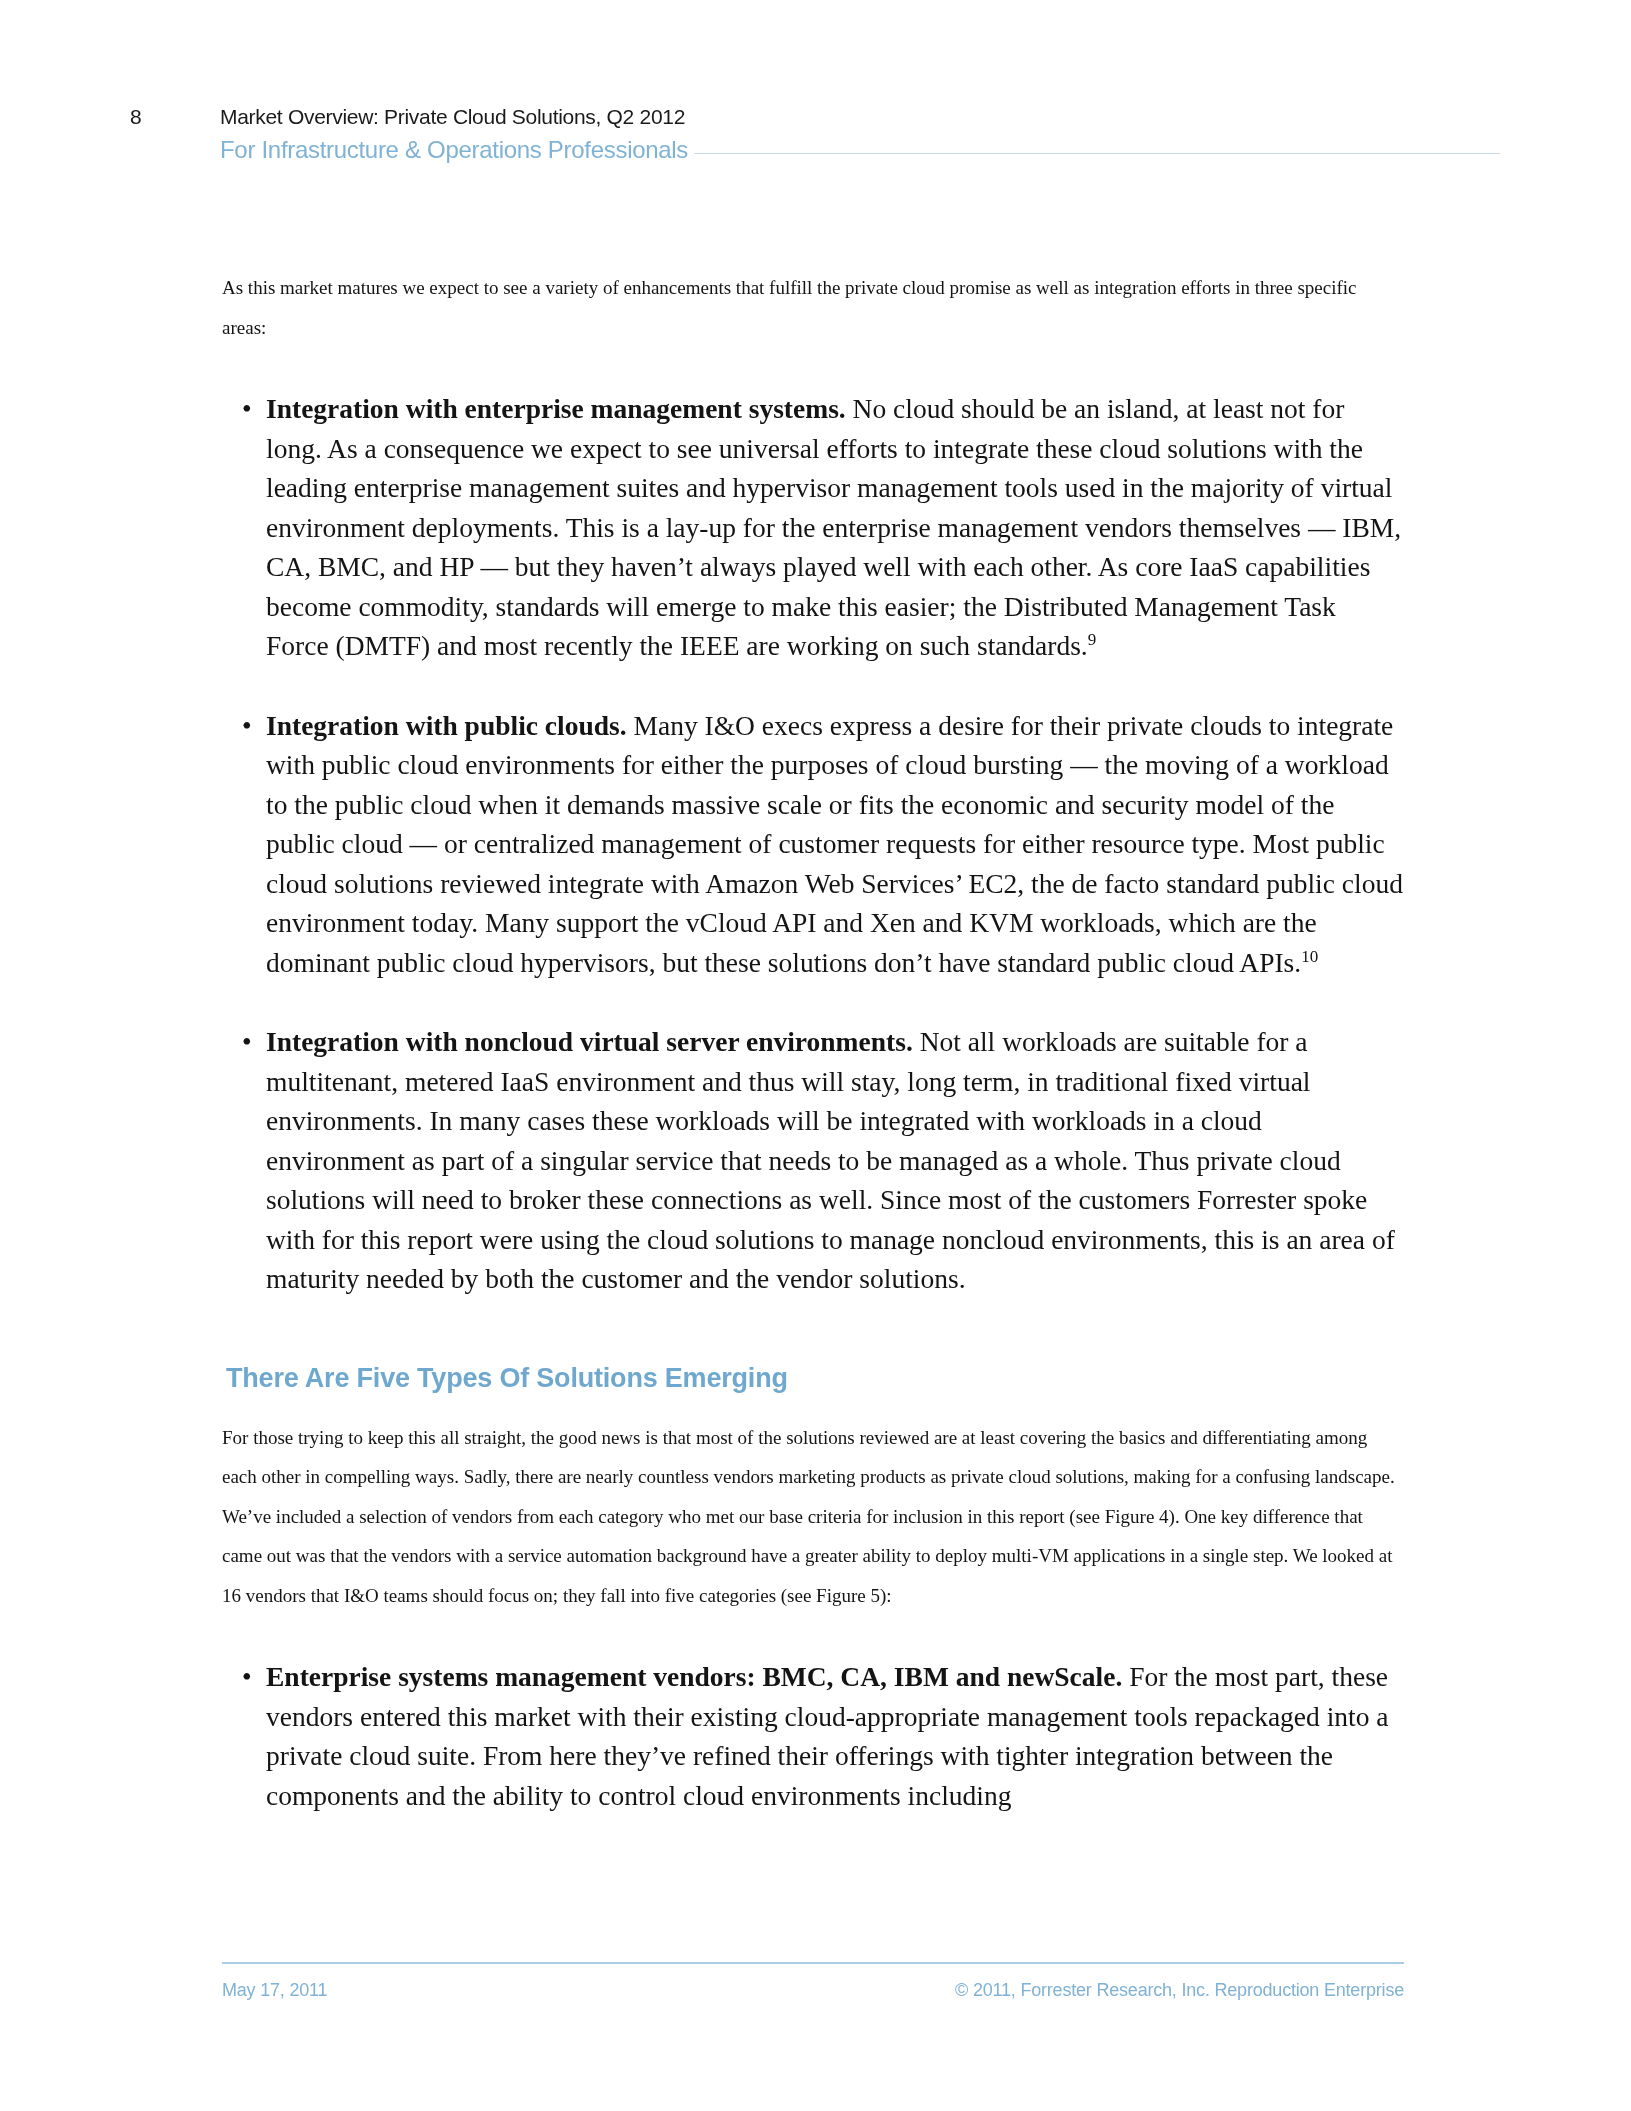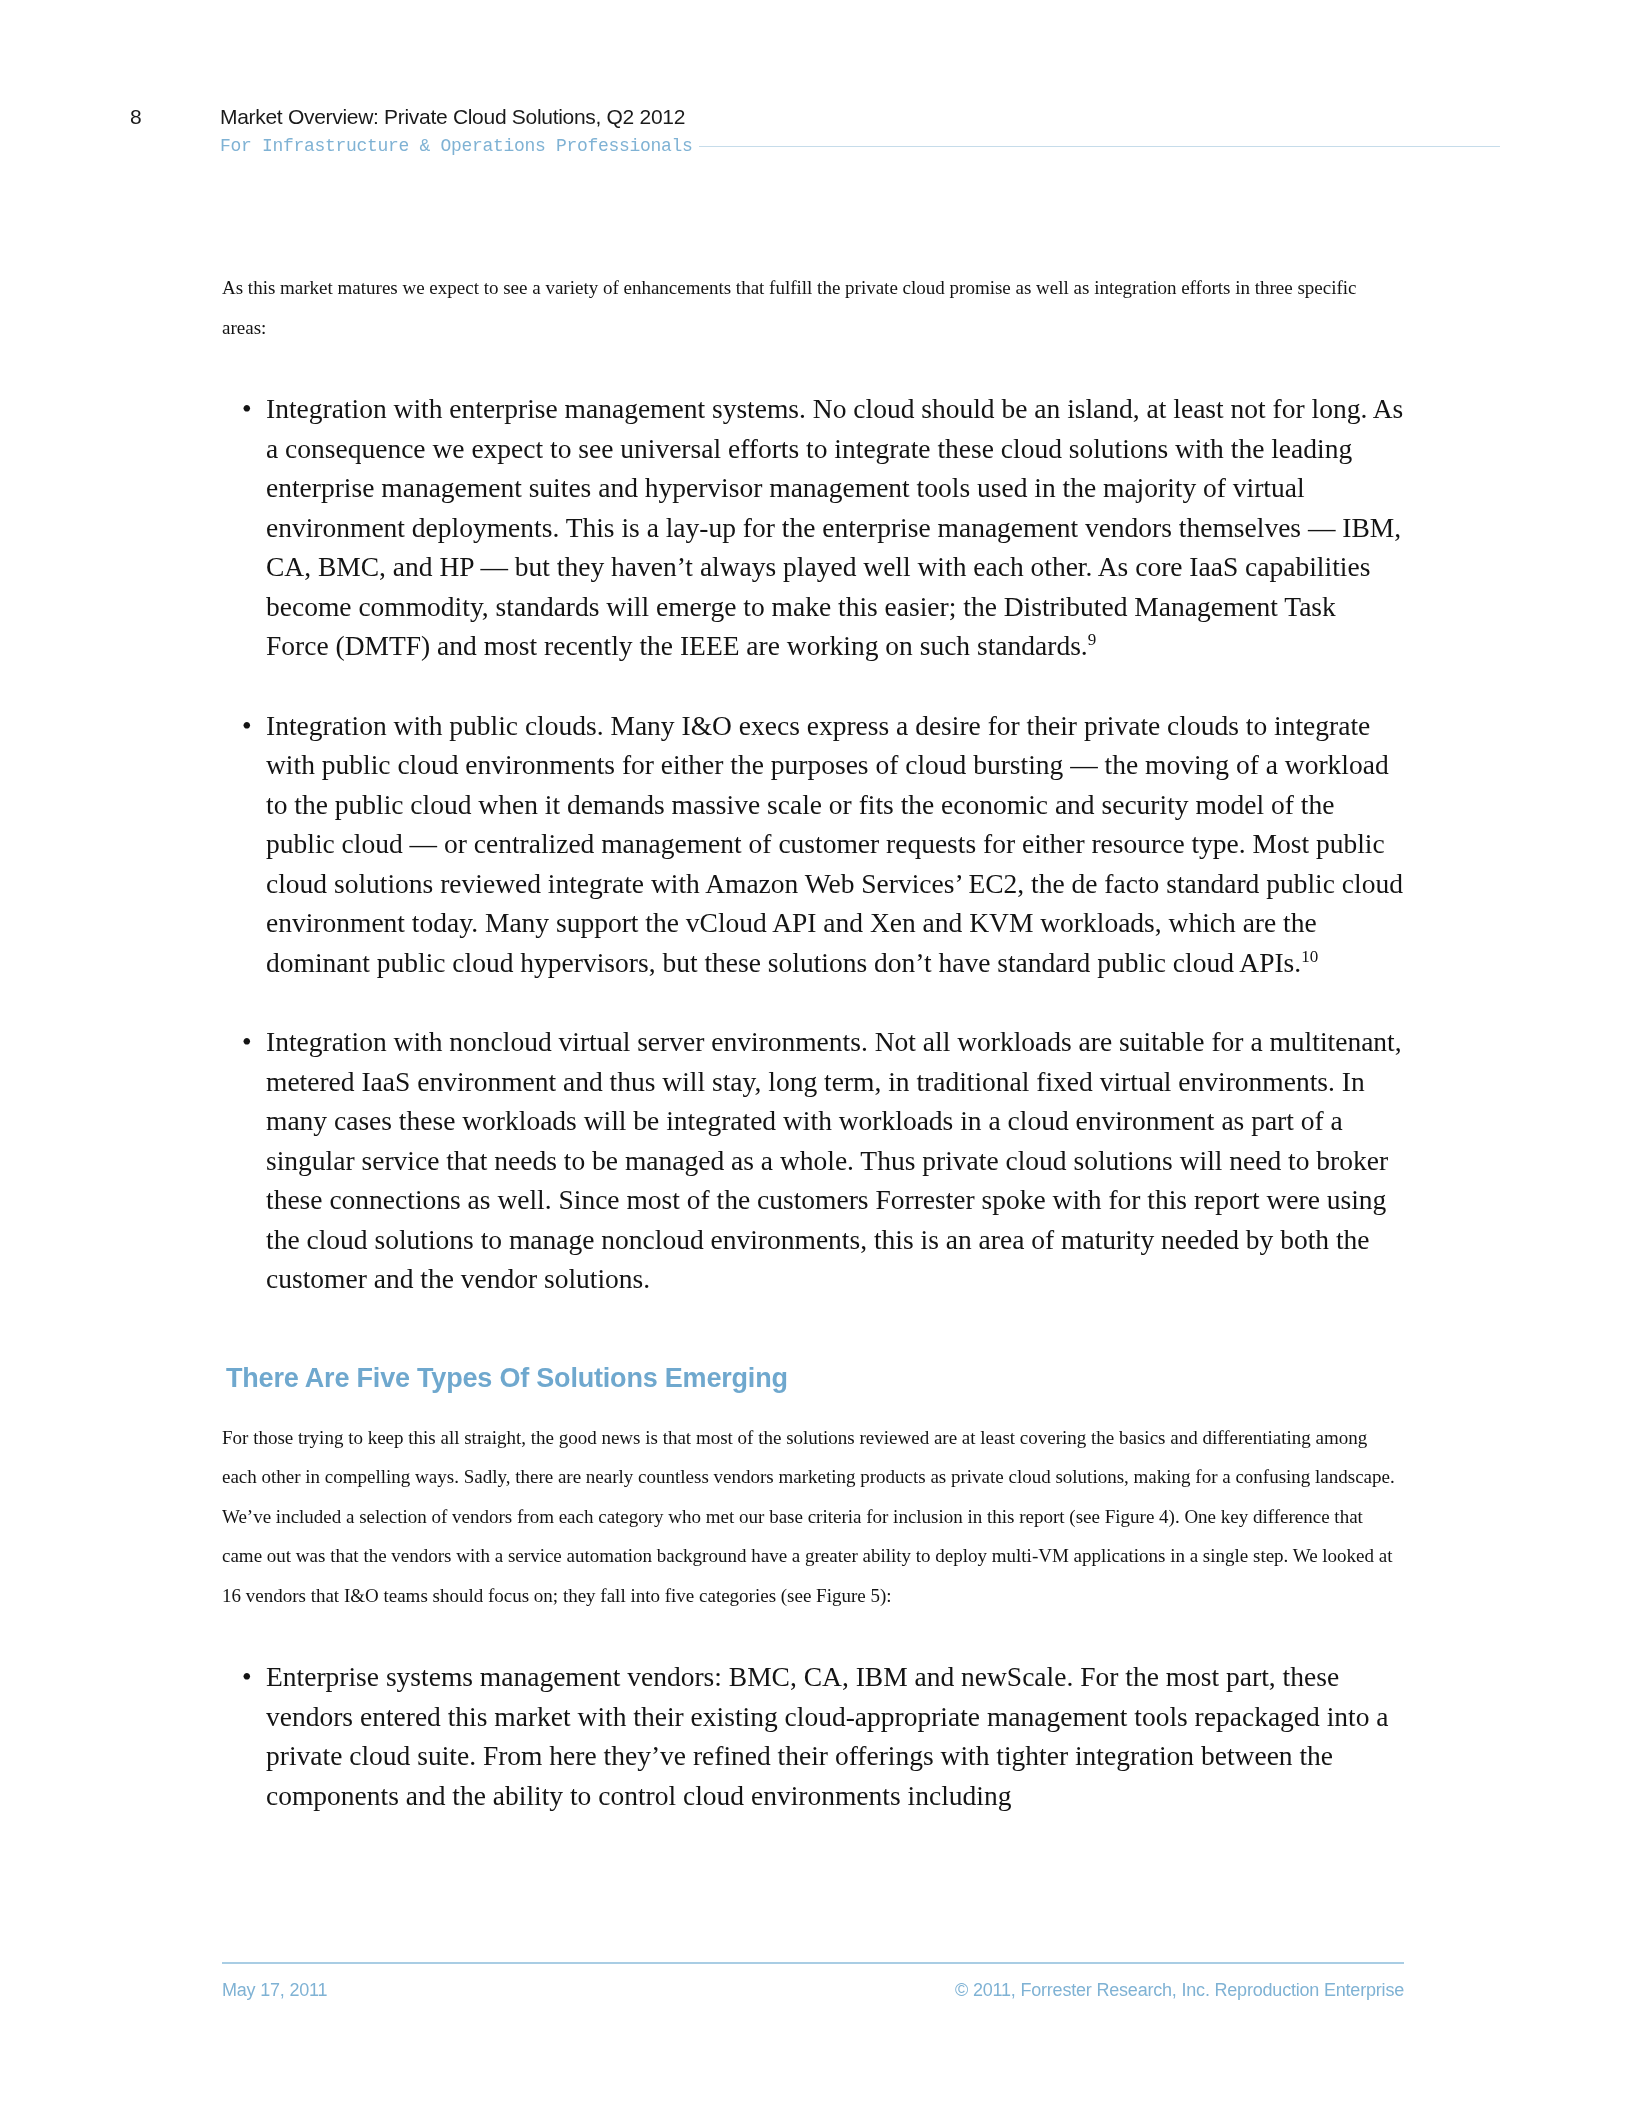--- a/index.html
+++ b/index.html
@@ -52,22 +52,22 @@
   .header-sub-wrap {
     display: flex;
     align-items: baseline;
     margin-top: 7px;
   }
   .header-sub-spacer {
     width: 90px;
     flex: 0 0 90px;
   }
   .header-subtitle {
-    font-family: Liberation Mono, monospace;
-    font-size: 18px;
+    font-family: Liberation Sans, sans-serif;
+    font-size: 24px;
     color: #7fb2d4;
     letter-spacing: -0.3px;
     white-space: nowrap;
   }
   .header-rule {
     flex: 1 1 auto;
     height: 1px;
     background: #c6dcea;
     margin-left: 6px;
     position: relative;
@@ -108,21 +108,21 @@
   }
   ul.bullets li .bullet-dot {
     position: absolute;
     left: 20px;
     top: 0;
     font-size: 27.5px;
     line-height: 39.5px;
     color: #141414;
   }
   .lead {
-    font-weight: normal;
+    font-weight: bold;
   }
   sup {
     font-size: 0.62em;
     vertical-align: super;
     line-height: 0;
   }
 
   h2.section-heading {
     font-family: "Liberation Sans", sans-serif;
     font-weight: bold;

